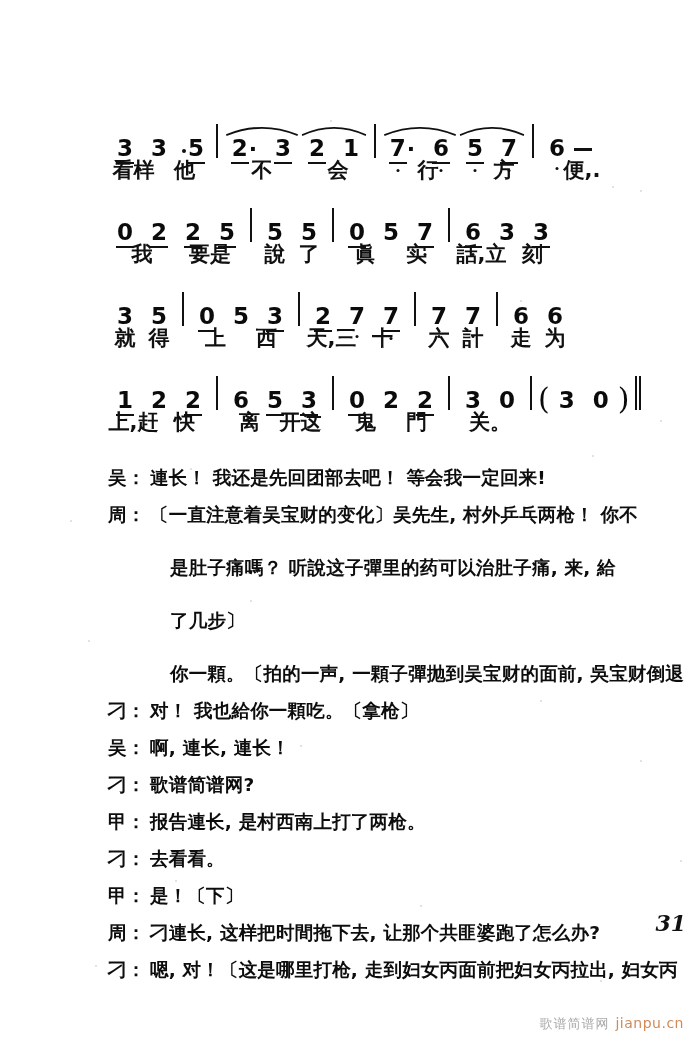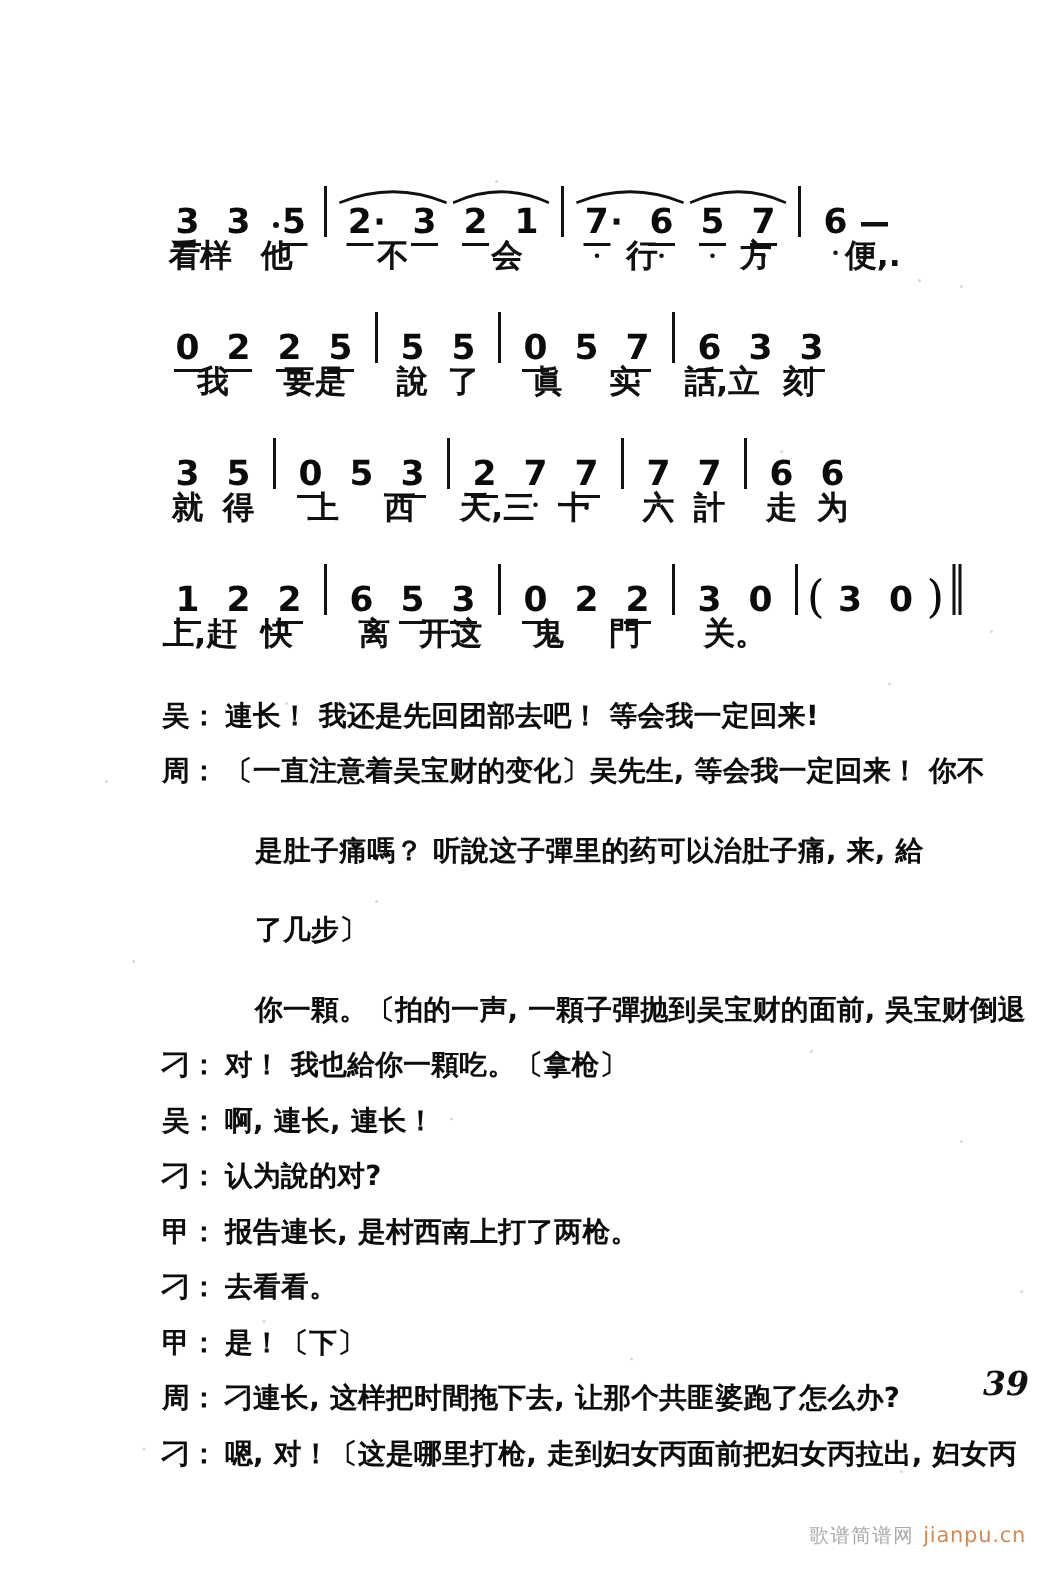--- a/index.html
+++ b/index.html
@@ -474,21 +474,21 @@
         </div>
       </div>
 
     <div class="dialogue" id="dialogue">
         <div class="dline">
           <span class="spk">吴：</span>
           <span class="txt">連长！ 我还是先回团部去吧！ 等会我一定回来!</span>
         </div>
         <div class="dline">
           <span class="spk">周：</span>
-          <span class="txt">〔一直注意着吴宝财的变化〕吴先生, 等会我一定回来！ 你不</span>
+          <span class="txt">〔一直注意着吴宝财的变化〕吴先生, 村外乒乓两枪！ 你不</span>
         </div>
         <div class="dline cont indent">
           <span class="spk">周：</span>
           <span class="txt">是肚子痛嗎？ 听說这子彈里的药可以治肚子痛, 来, 給</span>
         </div>
         <div class="dline cont indent">
           <span class="spk">周：</span>
           <span class="txt">了几步〕</span>
         </div>
         <div class="dline cont indent">
@@ -498,21 +498,21 @@
         <div class="dline">
           <span class="spk">刁：</span>
           <span class="txt">对！ 我也給你一顆吃。〔拿枪〕</span>
         </div>
         <div class="dline">
           <span class="spk">吴：</span>
           <span class="txt">啊, 連长, 連长！</span>
         </div>
         <div class="dline">
           <span class="spk">刁：</span>
-          <span class="txt">认为說的对?</span>
+          <span class="txt">歌谱简谱网?</span>
         </div>
         <div class="dline">
           <span class="spk">甲：</span>
           <span class="txt">报告連长, 是村西南上打了两枪。</span>
         </div>
         <div class="dline">
           <span class="spk">刁：</span>
           <span class="txt">去看看。</span>
         </div>
         <div class="dline">
@@ -524,21 +524,21 @@
           <span class="txt">刁連长, 这样把时間拖下去, 让那个共匪婆跑了怎么办?</span>
         </div>
         <div class="dline">
           <span class="spk">刁：</span>
           <span class="txt">嗯, 对！〔这是哪里打枪, 走到妇女丙面前把妇女丙拉出, 妇女丙</span>
         </div>
       </div>
 
   </div>
 
-  <div class="pageno">39</div>
+  <div class="pageno">31</div>
 
   <div class="watermark">
     <span class="wm-cn">歌谱简谱网</span>
     <span class="wm-url">jianpu.cn</span>
   </div>
 <span class="speck" style="left: 612px; top: 186px;"></span>
     <span class="speck" style="left: 640px; top: 190px;"></span>
     <span class="speck" style="left: 190px; top: 468px;"></span>
     <span class="speck" style="left: 592px; top: 455px;"></span>
     <span class="speck" style="left: 470px; top: 560px;"></span>

